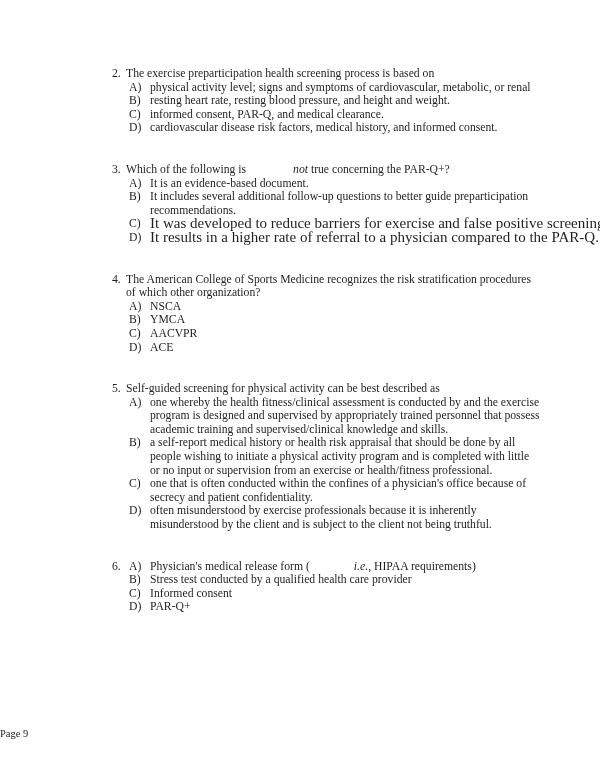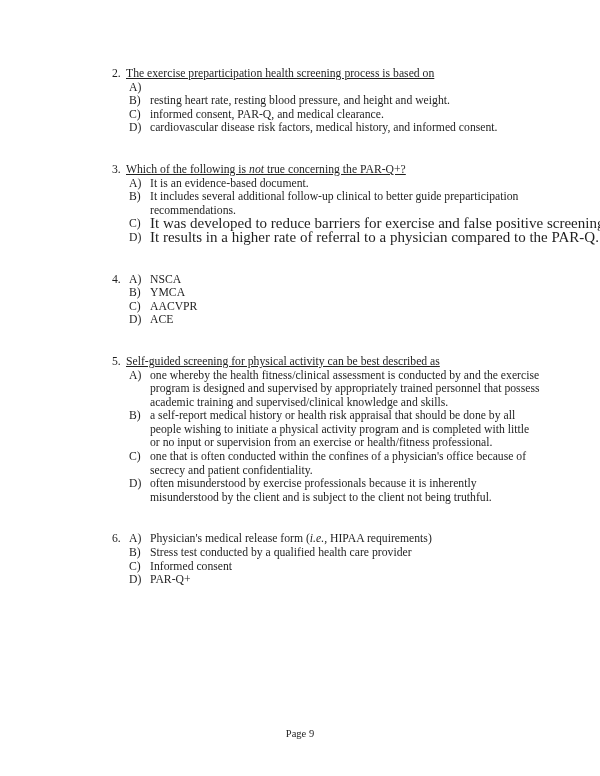--- a/index.html
+++ b/index.html
@@ -16,51 +16,50 @@
   }
   .content {
     position: absolute;
     top: 67px;
     left: 112px;
     width: 430px;
   }
   .question { display: flex; margin-bottom: 28px; }
   .qnum { width: 14px; flex: none; }
   .qbody { flex: 1; min-width: 0; }
-  .stem { white-space: nowrap; text-decoration: underline; }
+  .stem { white-space: nowrap; }
   .options { margin-left: 3px; }
   .opt { display: flex; }
   .optletter { width: 21px; flex: none; }
   .opttext { flex: 1; min-width: 0; white-space: nowrap; }
   .opttext.small { font-size: 15px; line-height: 13.6px; }
-  i { font-style: italic; }
+  i { font-style: italic; margin-left: 44px; }
   .footer {
     position: absolute;
     top: 727px;
     left: 0;
     width: 100%;
-    text-align: center;
     font-size: 10.5px;
     color: #1f1f1f;
   }
 </style>
 </head>
 <body>
 
 <div class="page">
   <div class="content">
 
     <div class="question">
       <div class="qnum">2.</div>
       <div class="qbody">
         <div class="stem"><span>The exercise preparticipation health screening process is based on</span></div>
         <div class="options">
           <div class="opt">
             <div class="optletter">A)</div>
-            <div class="opttext"><br></div>
+            <div class="opttext"><span>physical activity level; signs and symptoms of cardiovascular, metabolic, or renal</span><br></div>
           </div>
           <div class="opt">
             <div class="optletter">B)</div>
             <div class="opttext"><span>resting heart rate, resting blood pressure, and height and weight.</span></div>
           </div>
           <div class="opt">
             <div class="optletter">C)</div>
             <div class="opttext"><span>informed consent, PAR-Q, and medical clearance.</span></div>
           </div>
           <div class="opt">
@@ -75,37 +74,38 @@
       <div class="qnum">3.</div>
       <div class="qbody">
         <div class="stem"><span>Which of the following is </span><i>not</i><span> true concerning the PAR-Q+?</span></div>
         <div class="options">
           <div class="opt">
             <div class="optletter">A)</div>
             <div class="opttext"><span>It is an evidence-based document.</span></div>
           </div>
           <div class="opt">
             <div class="optletter">B)</div>
-            <div class="opttext"><span>It includes several additional follow-up clinical to better guide preparticipation</span><br><span>recommendations.</span></div>
+            <div class="opttext"><span>It includes several additional follow-up questions to better guide preparticipation</span><br><span>recommendations.</span></div>
           </div>
           <div class="opt">
             <div class="optletter">C)</div>
             <div class="opttext small"><span>It was developed to reduce barriers for exercise and false positive screenings.</span></div>
           </div>
           <div class="opt">
             <div class="optletter">D)</div>
             <div class="opttext small"><span>It results in a higher rate of referral to a physician compared to the PAR-Q.</span></div>
           </div>
         </div>
       </div>
     </div>
 
     <div class="question">
       <div class="qnum">4.</div>
       <div class="qbody">
+        <div class="stem"><span>The American College of Sports Medicine recognizes the risk stratification procedures</span><br><span>of which other organization?</span></div>
         <div class="options">
           <div class="opt">
             <div class="optletter">A)</div>
             <div class="opttext"><span>NSCA</span></div>
           </div>
           <div class="opt">
             <div class="optletter">B)</div>
             <div class="opttext"><span>YMCA</span></div>
           </div>
           <div class="opt">

